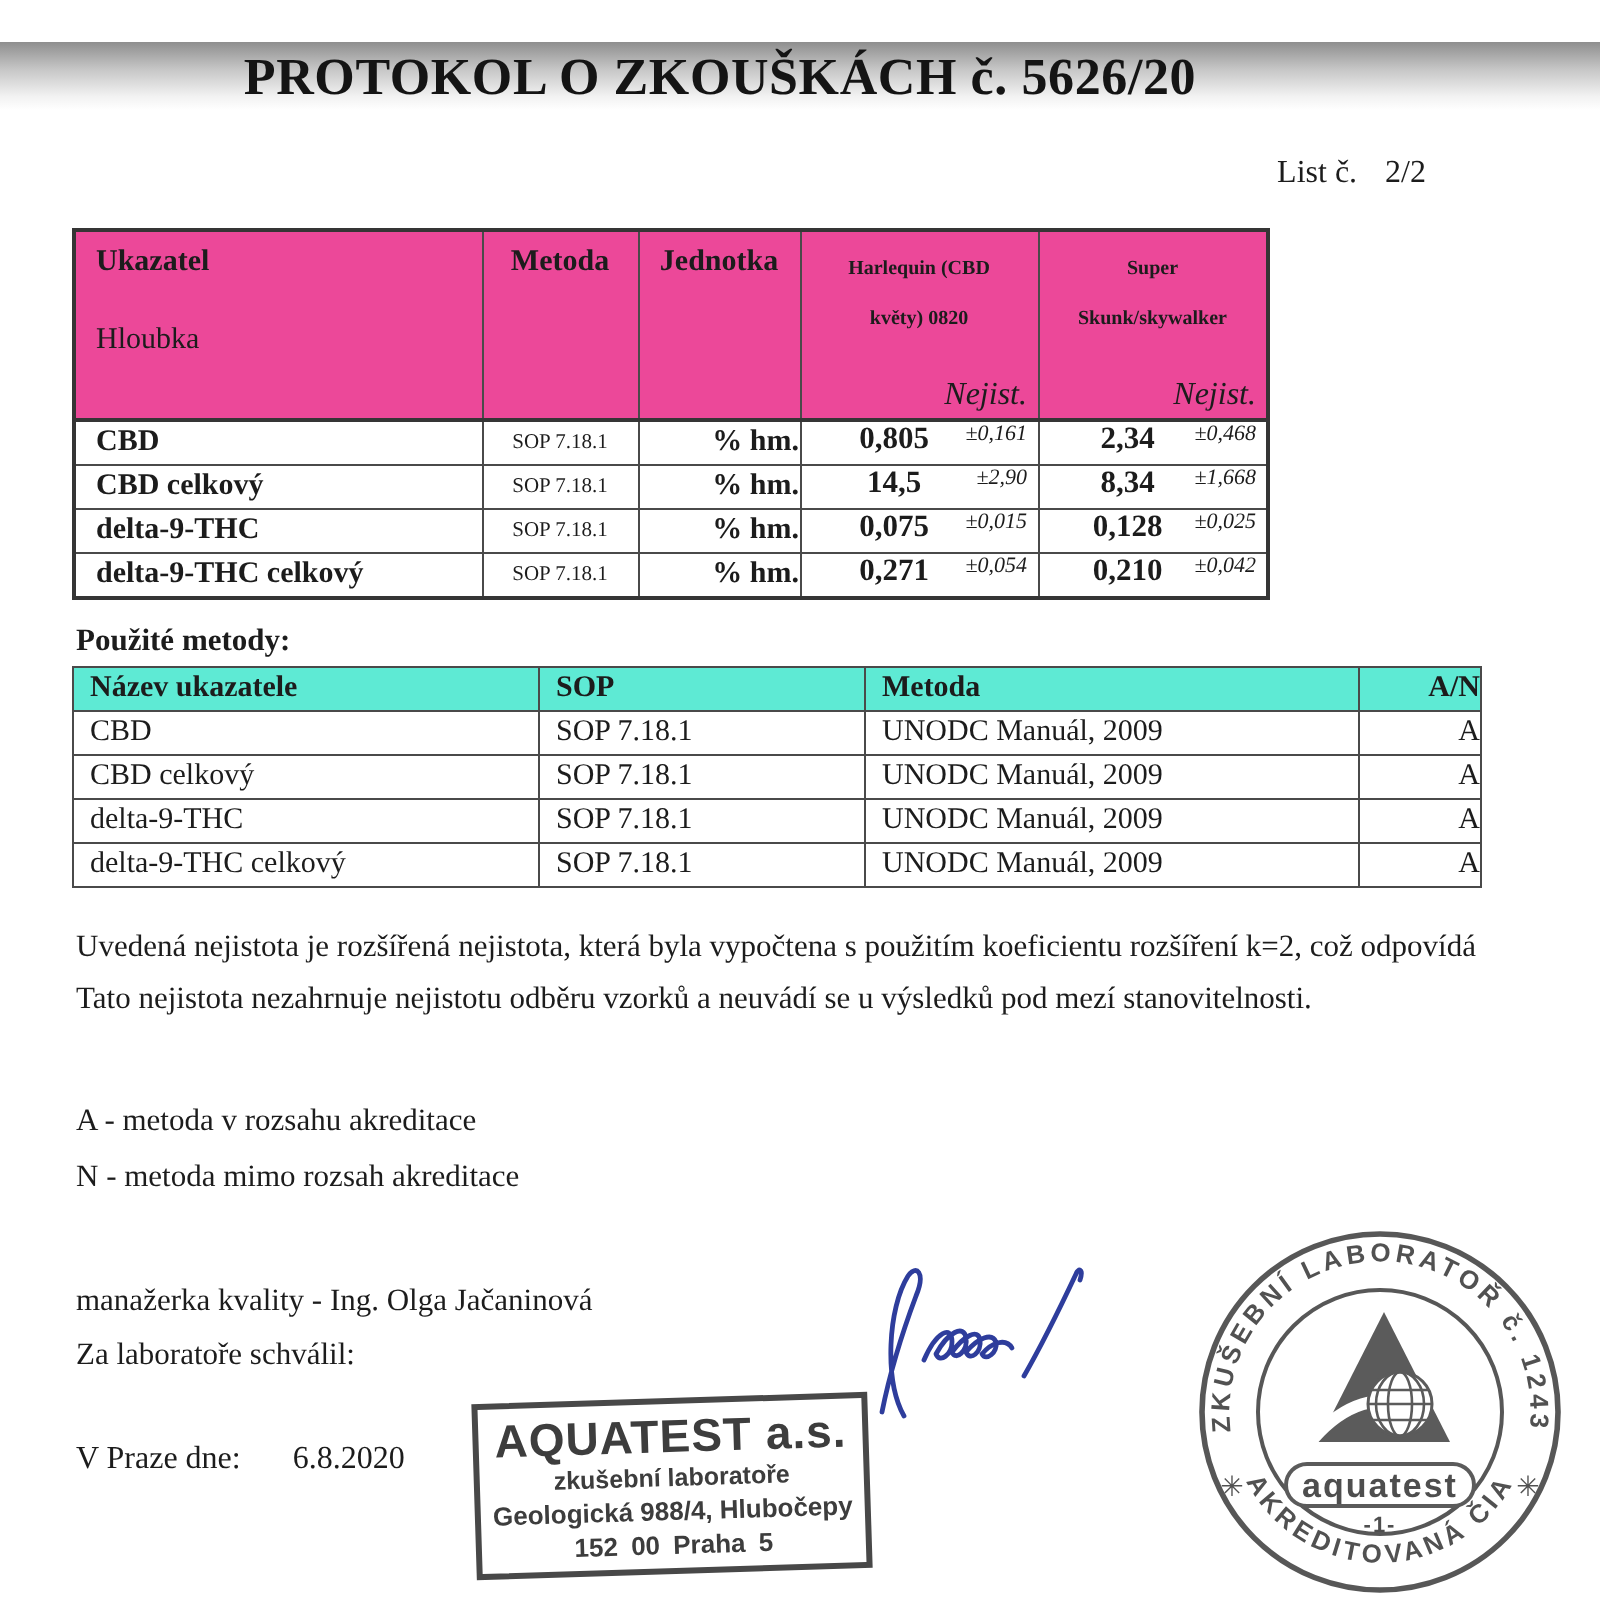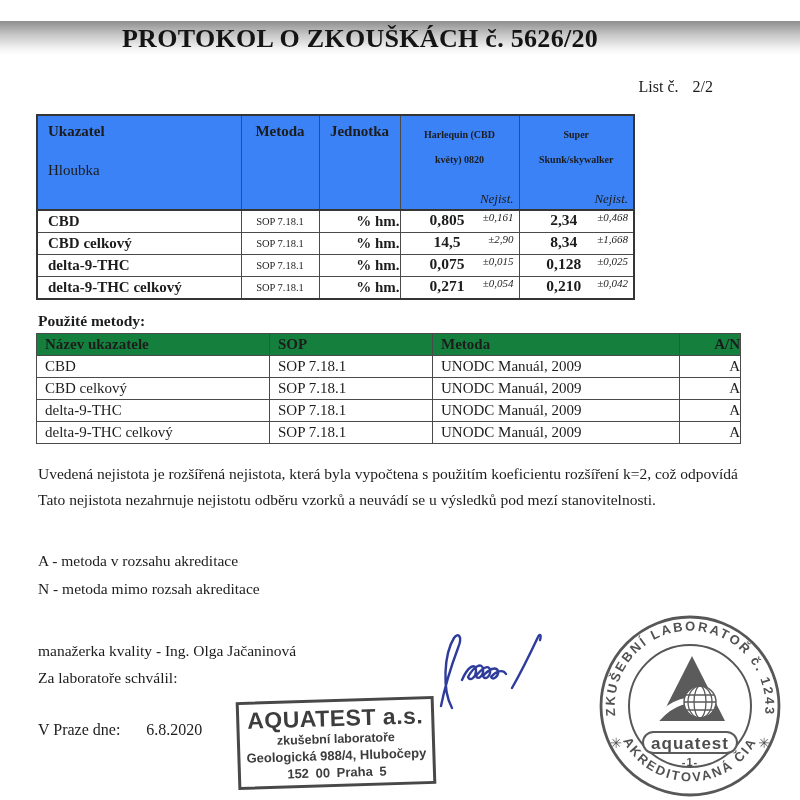--- a/index.html
+++ b/index.html
@@ -11,43 +11,43 @@
   .title-band{left:0;top:21px;width:800px;height:34px;
     background:linear-gradient(to bottom,#8e8e8e 0%,#c6c6c6 40%,#f2f2f2 80%,#ffffff 100%);}
   .doc-title{left:30px;top:24px;width:660px;text-align:center;
     font-size:26px;font-weight:bold;letter-spacing:.3px;color:#141414;}
   .sheet-no{top:78px;right:87px;display:flex;gap:14px;font-size:16px;}
 
   
   table{border-collapse:collapse;table-layout:fixed;}
   td{padding:0;vertical-align:middle;font-size:15px;border:1px solid #4a4a4a;}
   .results{left:36px;top:114px;border:2px solid #353535;}
-  .results thead td{height:86px;background:#3b82f6;vertical-align:top;
+  .results thead td{height:86px;background:#ec4899;vertical-align:top;
     border-bottom:2px solid #353535;position:relative;}
   .results tbody td{height:21px;}
   .h-label{font-weight:bold;padding:7px 0 0 10px;}
   .h-center{font-weight:bold;text-align:center;padding-top:7px;}
   .h-sub{position:absolute;left:10px;top:46px;font-weight:normal;}
   .h-sample{font-weight:bold;text-align:center;font-size:10px;
     padding-top:6px;line-height:25px;}
   .nejist{position:absolute;right:5px;bottom:2px;font-style:italic;
-    font-weight:normal;font-size:13px;}
+    font-weight:normal;font-size:16px;}
   .c-ind{padding-left:10px;font-weight:bold;}
   .c-met{text-align:center;font-size:10.5px;}
   .c-unit{text-align:right;font-weight:bold;}
   .val-wrap{display:flex;align-items:flex-start;height:100%;margin-left:26px;}
   .val{flex:1;text-align:center;font-weight:bold;font-size:15.5px;}
   .unc{width:46px;text-align:right;padding-right:5px;font-style:italic;
     font-size:11px;}
 
   
   .methods-title{left:38px;top:312px;font-weight:bold;font-size:15.5px;}
   .methods{left:36px;top:333px;border:1.5px solid #353535;}
   .methods td{height:21px;padding-left:8px;}
-  .methods thead td{background:#15803d;font-weight:bold;}
+  .methods thead td{background:#5eead4;font-weight:bold;}
   .methods .c-an{text-align:right;padding-left:0;}
 
   
   .notes{left:38px;top:461px;font-size:15.5px;line-height:26px;white-space:nowrap;}
   .legend{left:38px;top:547px;font-size:15.5px;line-height:27.5px;}
   .approval{left:38px;top:637px;font-size:15.5px;line-height:27px;}
   .dateline{left:38px;top:721px;display:flex;gap:26px;font-size:16px;}
 
   
   .addr-stamp{left:237px;top:699px;width:192px;height:82px;

